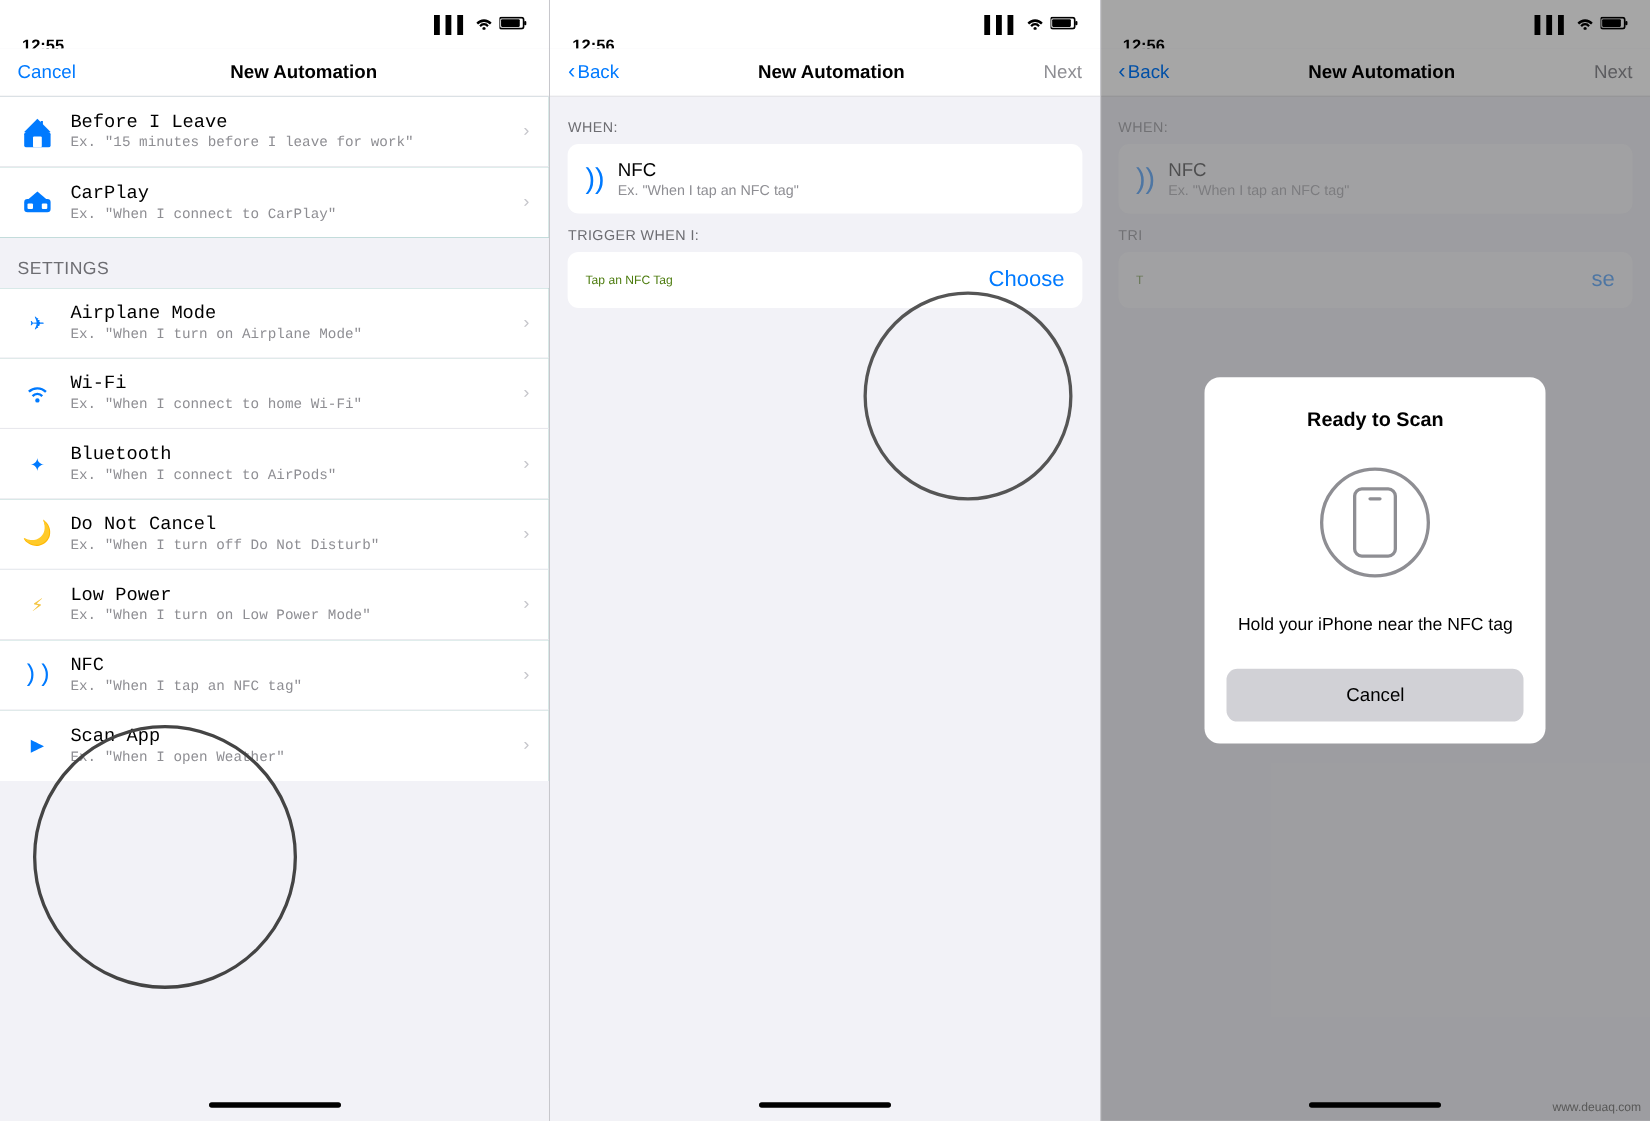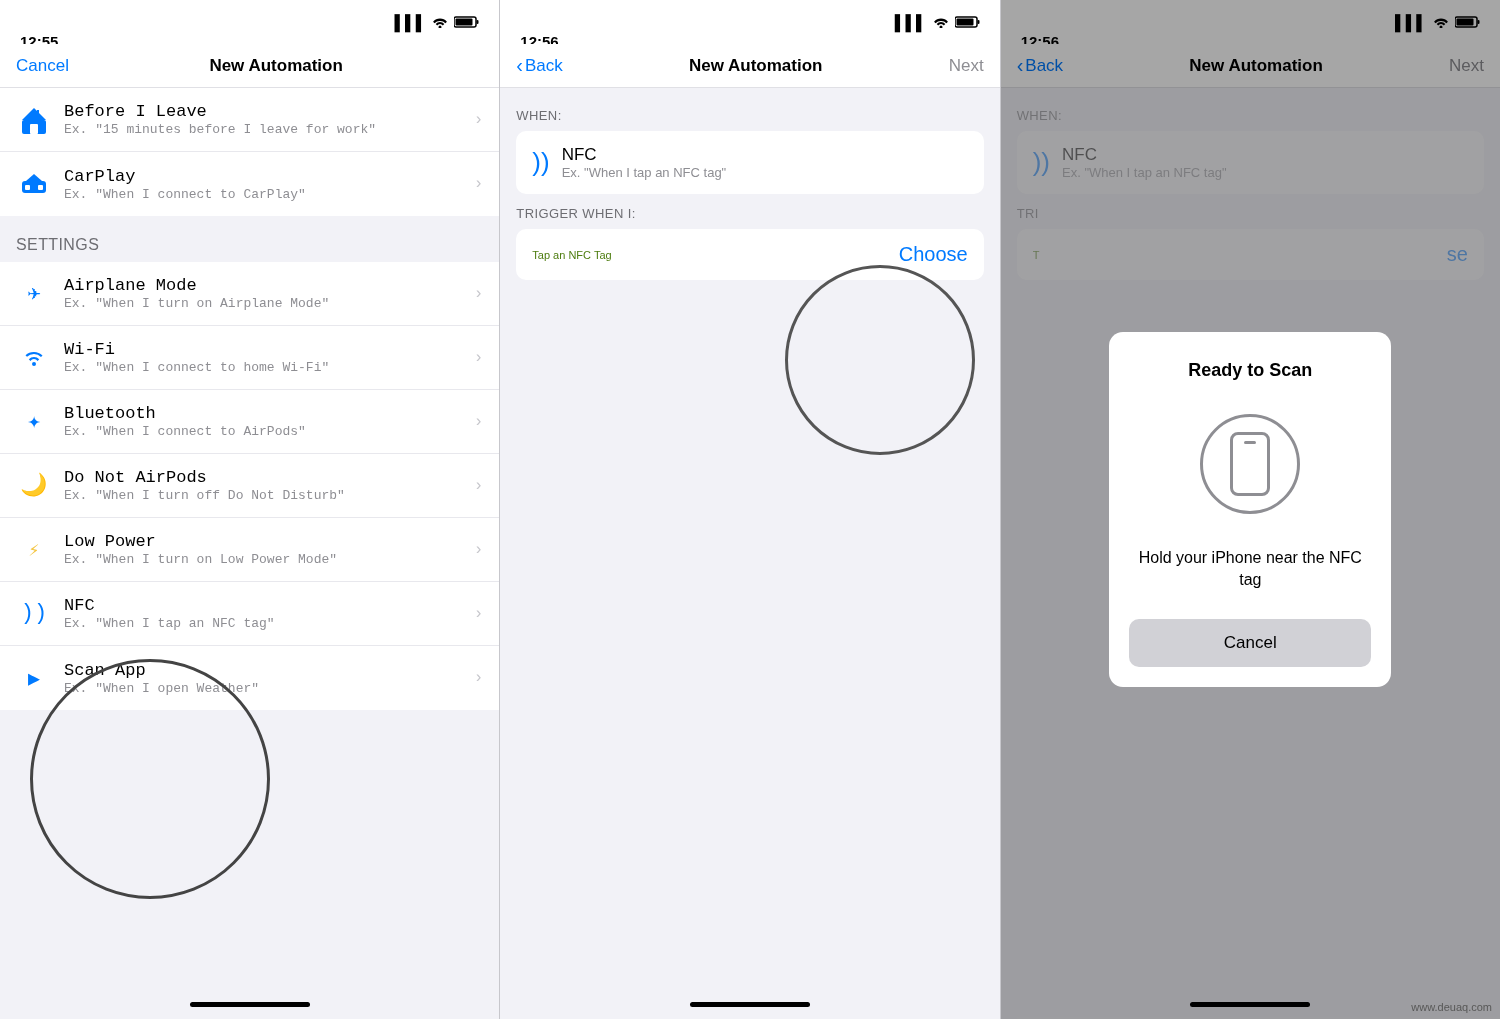--- a/index.html
+++ b/index.html
@@ -143,21 +143,21 @@
       top: 0; left: 0; right: 0; bottom: 0;
       background: rgba(0,0,0,0.35);
       z-index: 20;
       display: flex;
       align-items: center;
       justify-content: center;
     }
     .modal-card {
       background: #fff;
       border-radius: 14px;
-      width: 282px;
+      width: 310px;
       padding: 28px 20px 20px;
       display: flex;
       flex-direction: column;
       align-items: center;
       gap: 28px;
     }
     .modal-title { font-size: 18px; font-weight: 600; color: #000; }
     .phone-graphic {
       width: 100px;
       height: 110px;
@@ -340,21 +340,21 @@
         <div class="list-item-text">
           <div class="list-item-title">Bluetooth</div>
           <div class="list-item-subtitle">Ex. "When I connect to AirPods"</div>
         </div>
         <span class="list-item-chevron">›</span>
       </div>
 
       <div class="list-item">
         <div class="list-item-icon icon-dnd">🌙</div>
         <div class="list-item-text">
-          <div class="list-item-title">Do Not AirPods</div>
+          <div class="list-item-title">Do Not Cancel</div>
           <div class="list-item-subtitle">Ex. "When I turn off Do Not Disturb"</div>
         </div>
         <span class="list-item-chevron">›</span>
       </div>
 
       <div class="list-item">
         <div class="list-item-icon" style="color:#f4c542; font-size:18px;">⚡</div>
         <div class="list-item-text">
           <div class="list-item-title">Low Power</div>
           <div class="list-item-subtitle">Ex. "When I turn on Low Power Mode"</div>

